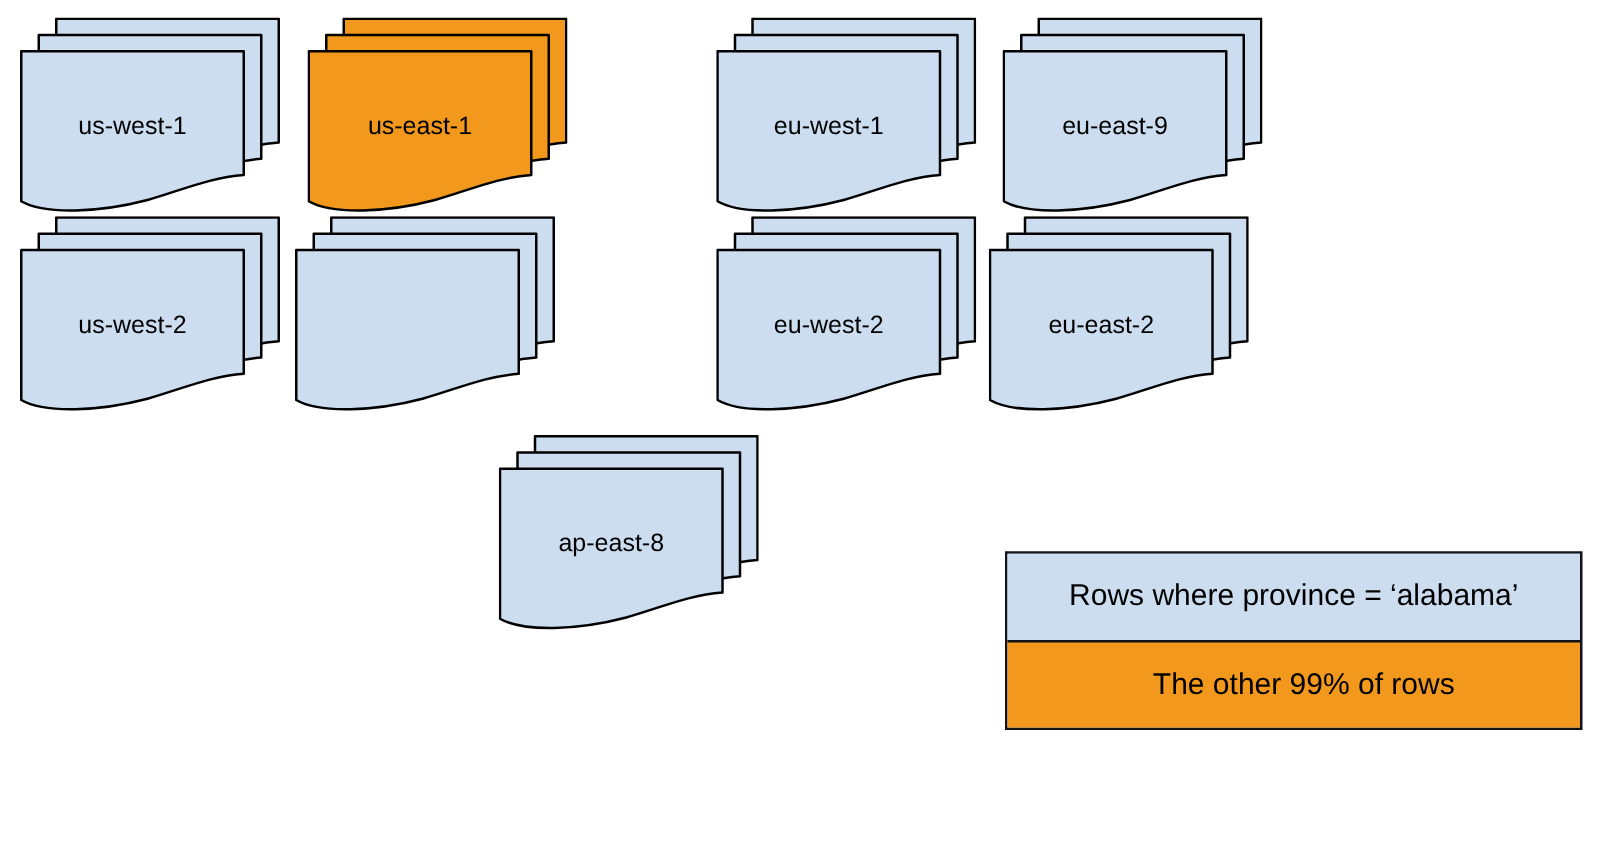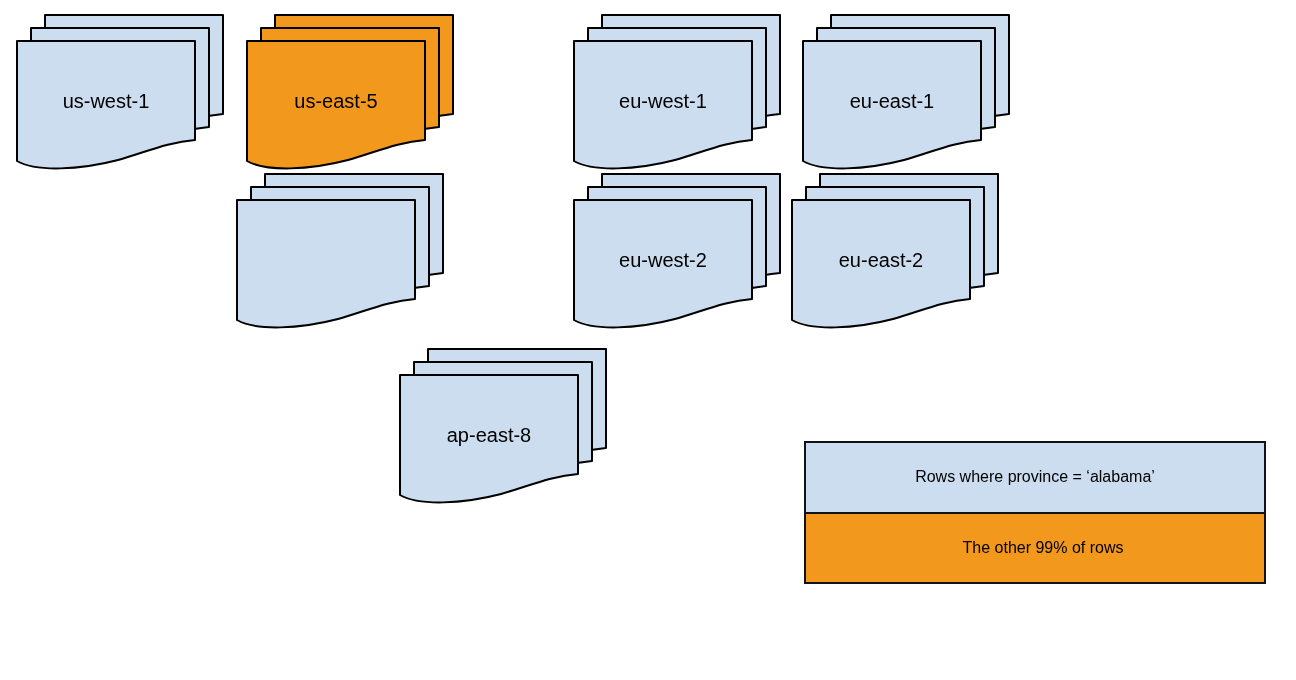--- a/index.html
+++ b/index.html
@@ -58,21 +58,21 @@
     height: 143px;
     border: 2px solid var(--legend-border);
     display: flex;
     flex-direction: column;
   }
   .legend-row {
     flex: 1;
     display: flex;
     align-items: center;
     justify-content: center;
-    font-size: 16px;
+    font-size: 24px;
   }
   .legend-row + .legend-row { border-top: 2px solid var(--legend-border); }
   .legend-row.blue-bg { background: var(--sheet-blue); }
   .legend-row.orange-bg { background: var(--sheet-orange); padding-left: 16px; }
 </style>
 </head>
 <body>
 
 <div id="canvas">
 
@@ -90,41 +90,49 @@
     </svg>
     <div class="stack-label">us-west-1</div>
   </div>
 
   <div class="stack" style="left:246px; top:14px">
     <svg class="sheets orange" width="208" height="158" viewBox="0 0 208 158">
       <use href="#docshape" x="28" y="0"></use>
       <use href="#docshape" x="14" y="13"></use>
       <use href="#docshape" x="0" y="26"></use>
     </svg>
-    <div class="stack-label">us-east-5</div>
+    <div class="stack-label">us-east-1</div>
   </div>
 
   <div class="stack" style="left:573px; top:14px">
     <svg class="sheets blue" width="208" height="158" viewBox="0 0 208 158">
       <use href="#docshape" x="28" y="0"></use>
       <use href="#docshape" x="14" y="13"></use>
       <use href="#docshape" x="0" y="26"></use>
     </svg>
     <div class="stack-label">eu-west-1</div>
   </div>
 
   <div class="stack" style="left:802px; top:14px">
     <svg class="sheets blue" width="208" height="158" viewBox="0 0 208 158">
       <use href="#docshape" x="28" y="0"></use>
       <use href="#docshape" x="14" y="13"></use>
       <use href="#docshape" x="0" y="26"></use>
     </svg>
-    <div class="stack-label">eu-east-1</div>
+    <div class="stack-label">eu-east-9</div>
   </div>
 
+  <div class="stack" style="left:16px; top:173px">
+    <svg class="sheets blue" width="208" height="158" viewBox="0 0 208 158">
+      <use href="#docshape" x="28" y="0"></use>
+      <use href="#docshape" x="14" y="13"></use>
+      <use href="#docshape" x="0" y="26"></use>
+    </svg>
+    <div class="stack-label">us-west-2</div>
+  </div>
 
   <div class="stack" style="left:236px; top:173px">
     <svg class="sheets blue" width="208" height="158" viewBox="0 0 208 158">
       <use href="#docshape" x="28" y="0"></use>
       <use href="#docshape" x="14" y="13"></use>
       <use href="#docshape" x="0" y="26"></use>
     </svg>
   </div>
 
   <div class="stack" style="left:573px; top:173px">

